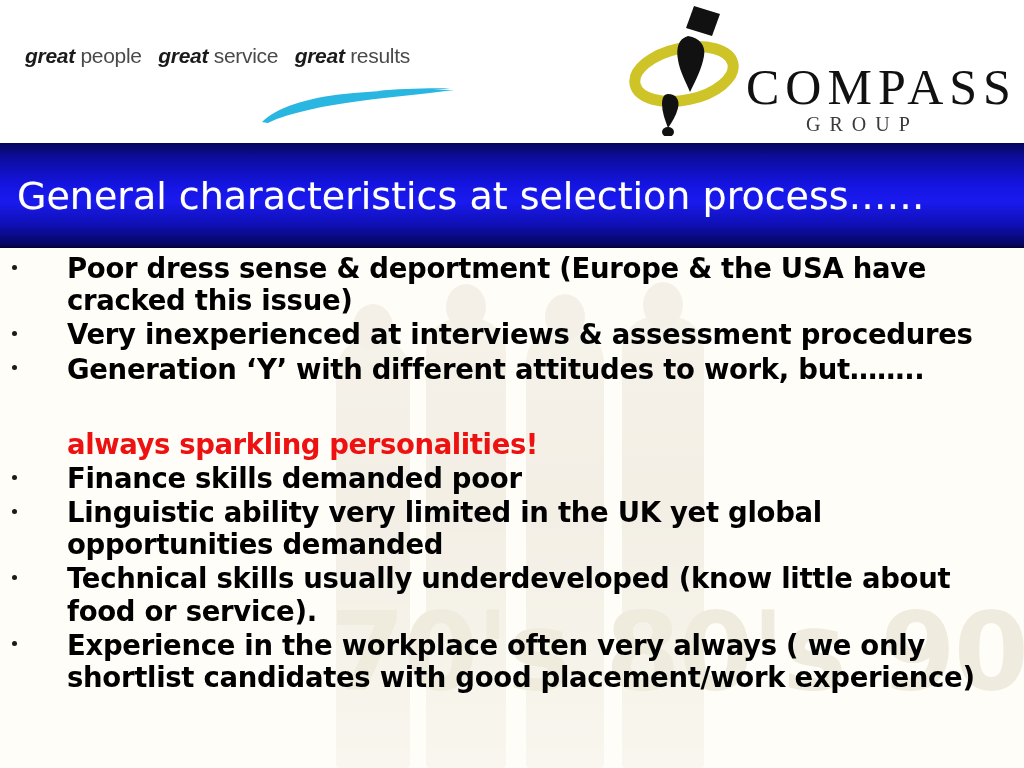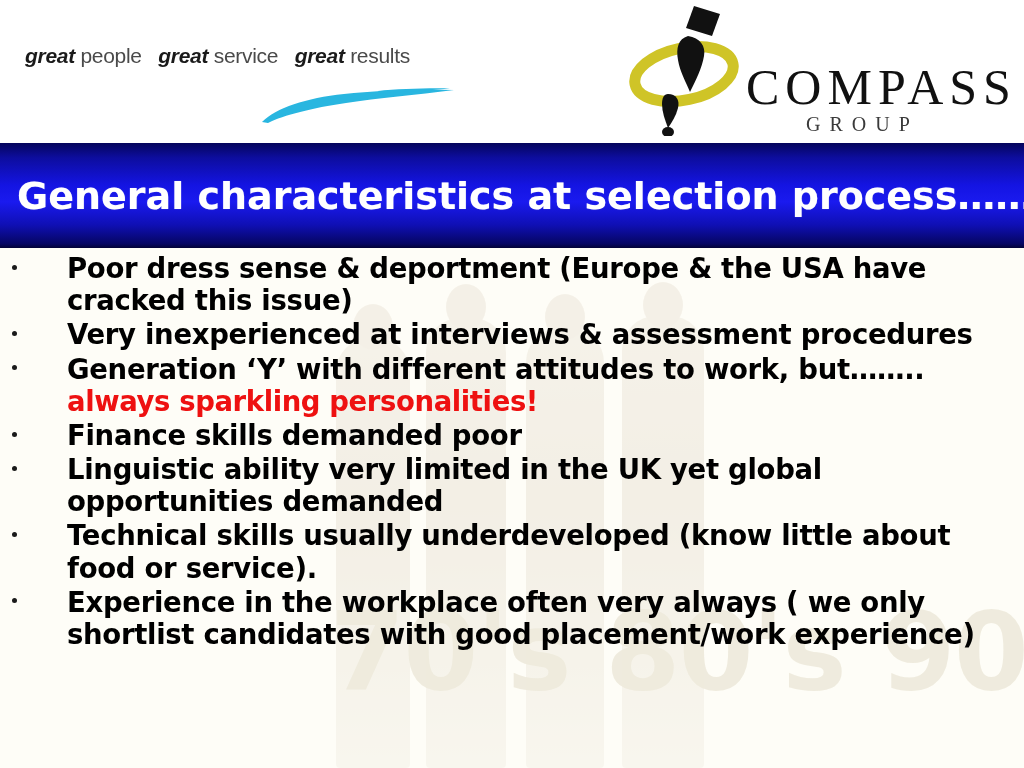--- a/index.html
+++ b/index.html
@@ -164,21 +164,20 @@
         #05055c 0%,
         #0d0d9e 14%,
         #1414e2 40%,
         #1a1aef 56%,
         #0f0fb4 78%,
         #060663 96%,
         #020236 100%);
     display: flex;
     align-items: center;
     overflow: hidden;
-    font-weight: bold;
   }
   .title-text {
     color: #ffffff;
     font-family: "DejaVu Sans", sans-serif;
     font-size: 38px;
     line-height: 1;
     padding-left: 17px;
     white-space: nowrap;
     letter-spacing: 0px;
     text-shadow: 0 0 1px rgba(255,255,255,0.35);
@@ -216,20 +215,21 @@
     width: 5px;
     height: 5px;
     background: #1a1a1a;
     border-radius: 50%;
   }
   .sub-red {
     display: block;
     color: #ee1111;
     font-weight: bold;
     letter-spacing: -0.4px;
+    margin-top: 43px;
   }
 </style>
 </head>
 <body>
 
 <div id="slide">
 
   <div class="bg-watermark">
     <div class="wm-figures">
       <div class="wm-fig f1"></div>

